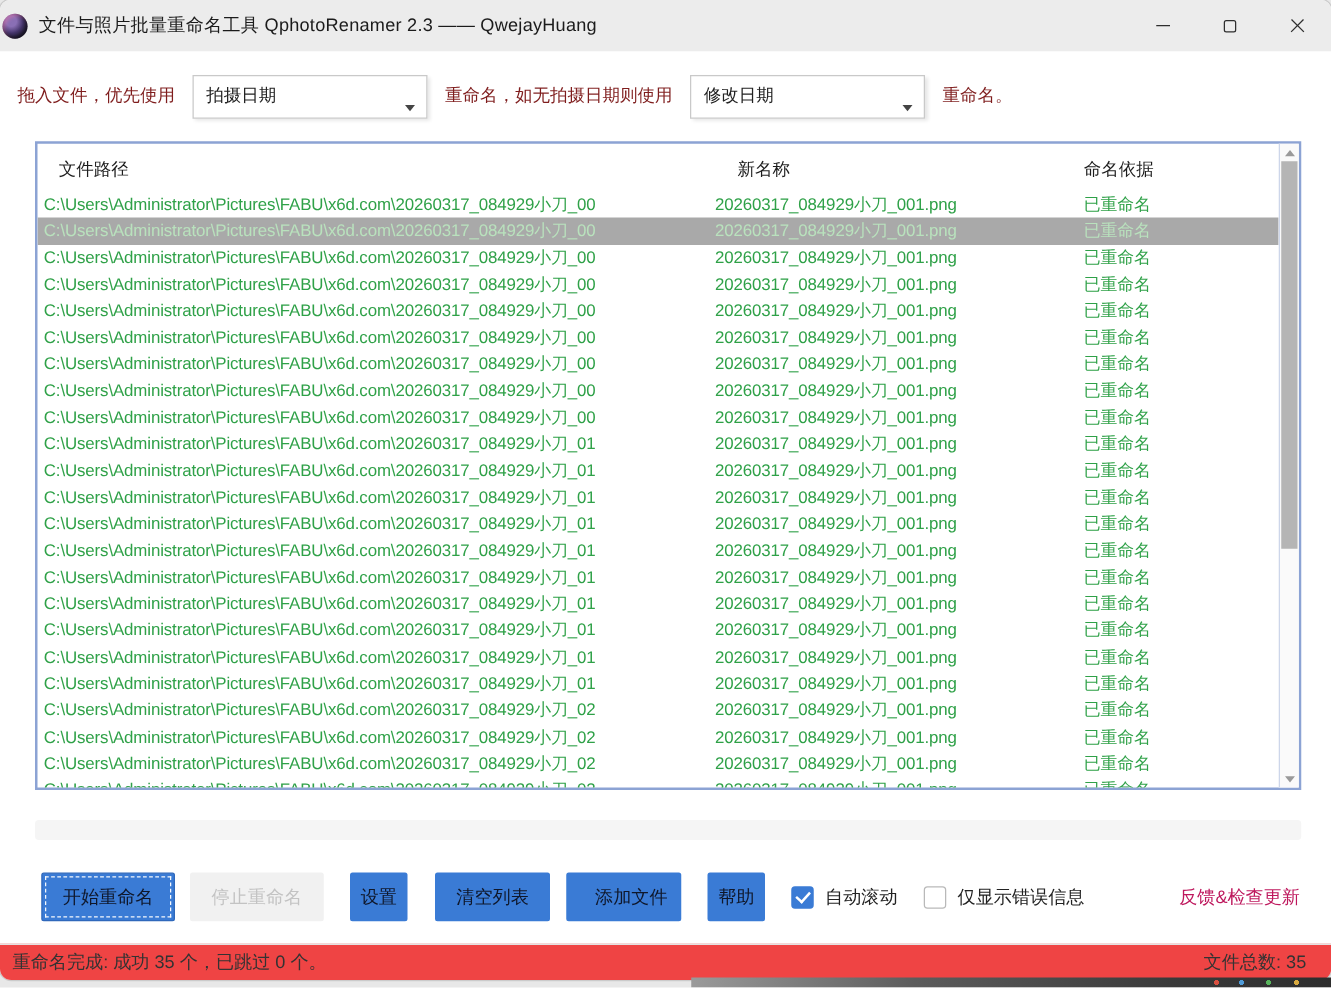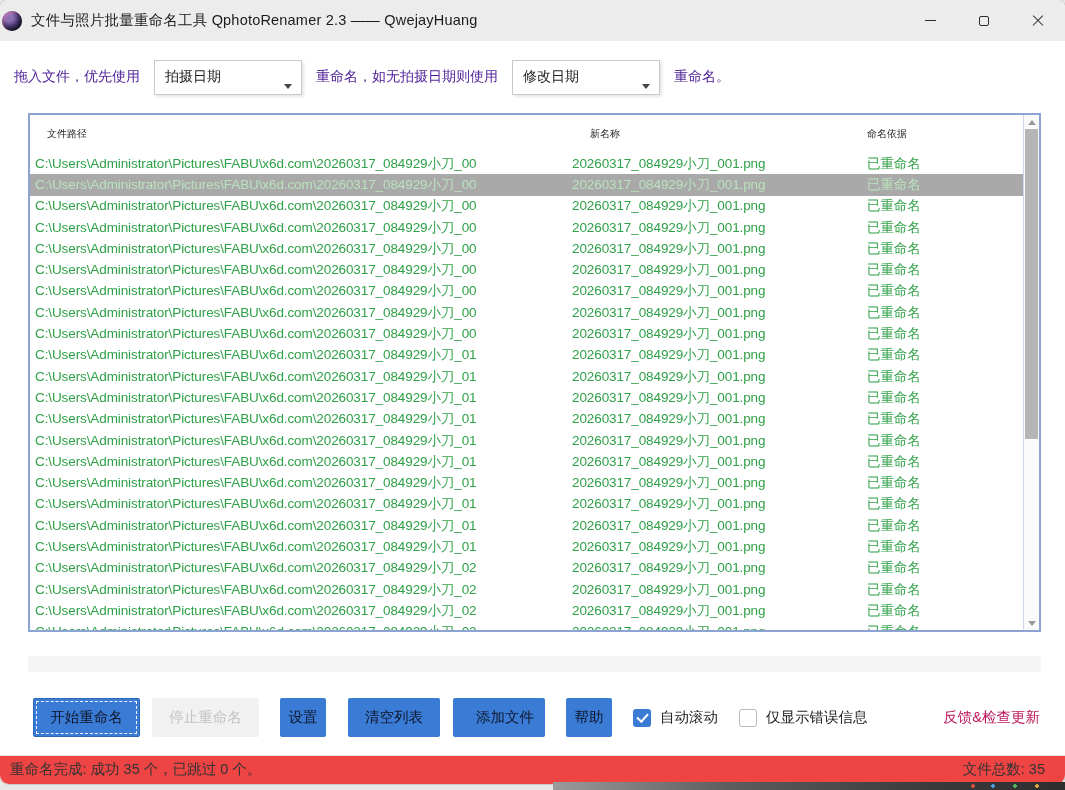--- a/index.html
+++ b/index.html
@@ -29,32 +29,32 @@
   .win-btn { width:54px; height:41px; display:flex; align-items:center; justify-content:center; cursor:default; }
   .glyph-min { width:11px; height:0; border-top:1.4px solid #2e2e2e; display:block; }
   .glyph-max { width:10px; height:10px; border:1.4px solid #2e2e2e; border-radius:2px; display:block; }
   .glyph-close { position:relative; width:12px; height:12px; display:block; }
   .glyph-close::before,.glyph-close::after { content:""; position:absolute; left:-1px; top:5px; width:14px; height:1.4px; background:#2e2e2e; }
   .glyph-close::before { transform:rotate(45deg); }
   .glyph-close::after { transform:rotate(-45deg); }
 
   
   .toolbar { height:72px; display:flex; align-items:center; padding-left:14px; background:#fff; }
-  .tb-label { font-size:14px; color:#4c1d95; white-space:nowrap; }
-  .combo { position:relative; width:148px; height:35px; background:#fff; border:1px solid #c9c9c9;
+  .tb-label { font-size:14px; color:#7f1d1d; white-space:nowrap; }
+  .combo { position:relative; width:188px; height:35px; background:#fff; border:1px solid #c9c9c9;
     box-shadow:2px 2px 3px rgba(0,0,0,.10); margin:16px 14px; display:flex; align-items:center; padding-left:10px; }
   .combo .combo-value { font-size:14px; color:#222; }
   .combo .arrow { position:absolute; right:9px; bottom:5px; width:0; height:0;
     border-left:4.5px solid transparent; border-right:4.5px solid transparent; border-top:5.5px solid #444; }
 
   
   .table { position:absolute; left:28px; top:113px; width:1013px; height:519px;
     border:2px solid #8ca3d4; background:#fff; }
   .thead { position:relative; height:38px; }
-  .thead span { position:absolute; top:12px; font-size:10px; color:#1d1d1d; }
+  .thead span { position:absolute; top:12px; font-size:14px; color:#1d1d1d; }
   .th-path { left:17px; } .th-newname { left:560px; } .th-basis { left:837px; }
   .tbody { position:absolute; left:0; top:38px; right:16px; bottom:0; overflow:hidden; }
   .row { height:21.3px; display:grid; grid-template-columns:537px 295px 1fr; align-items:center;
     padding-left:5px; white-space:nowrap; }
   .row span { overflow:hidden; font-size:13.5px; color:#2fa148; letter-spacing:-0.1px; }
   .row.selected { background:#a9a9a9; }
   .row.selected span { color:#b9e2bd; }
 
   
   .vscroll { position:absolute; top:0; right:0; bottom:0; width:16px; background:#fafafa; border-left:1px solid #cdd6ea; }

